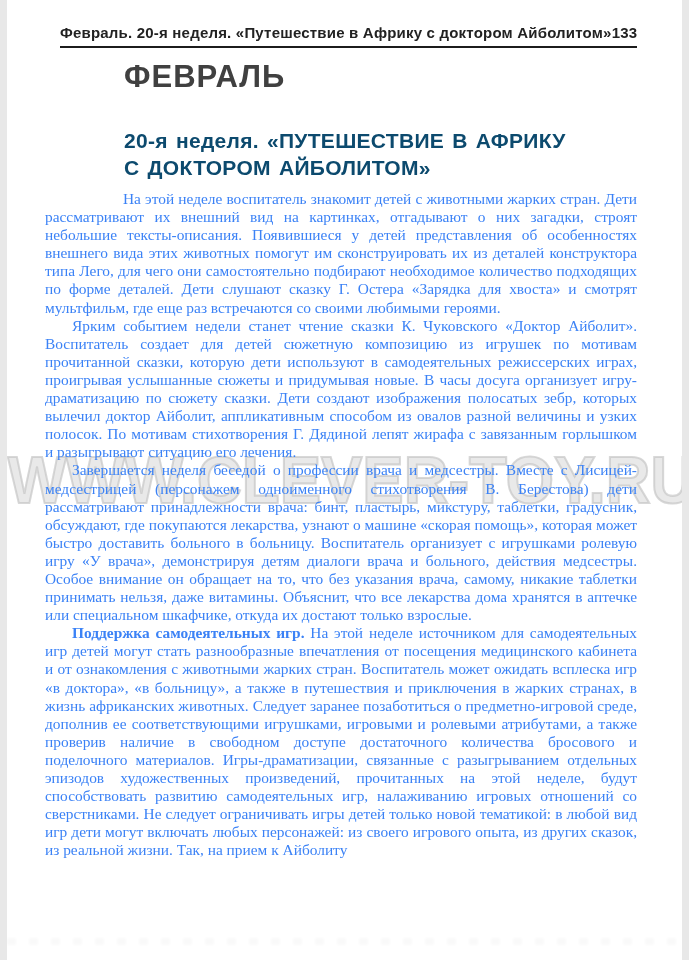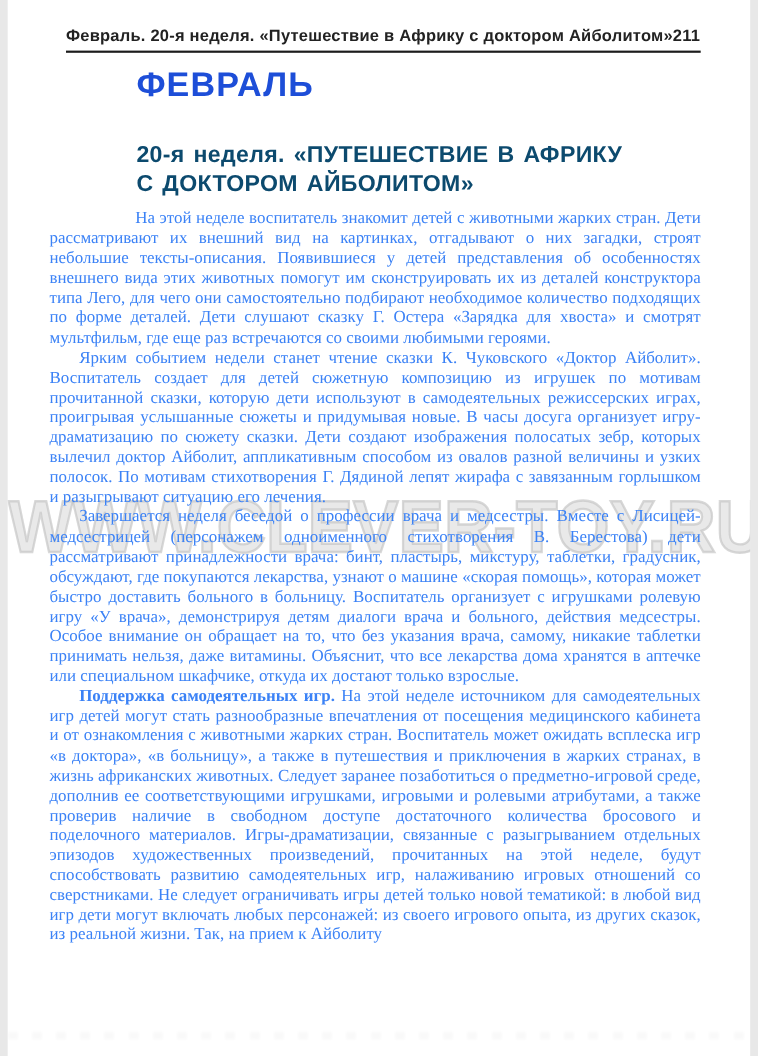--- a/index.html
+++ b/index.html
@@ -33,21 +33,21 @@
     background: #1c1c1c;
   }
   
   .month-title {
     position: absolute;
     top: 59px; left: 117px;
     font-family: "Liberation Sans", sans-serif;
     font-weight: bold;
     font-size: 31px;
     letter-spacing: 1px;
-    color: #1d4ed8;
+    color: #404040;
   }
   .week-title {
     position: absolute;
     top: 127px; left: 117px;
     width: 450px;
     font-family: "Liberation Sans", sans-serif;
     font-weight: bold;
     font-size: 21px;
     line-height: 27px;
     letter-spacing: 0.3px;
@@ -96,21 +96,21 @@
     opacity: 0.45;
   }
 </style>
 </head>
 <body>
 
 <div class="page">
 
   <div class="running-header">
     <span>Февраль. 20-я неделя. «Путешествие в Африку с доктором Айболитом»</span>
-    <span>211</span>
+    <span>133</span>
   </div>
 
   <div class="header-rule"></div>
 
   <div class="month-title">ФЕВРАЛЬ</div>
 
   <div class="week-title">20-я неделя. «ПУТЕШЕСТВИЕ В АФРИКУ С ДОКТОРОМ АЙБОЛИТОМ»</div>
 
   <div class="watermark">WWW.CLEVER-TOY.RU</div>
 

